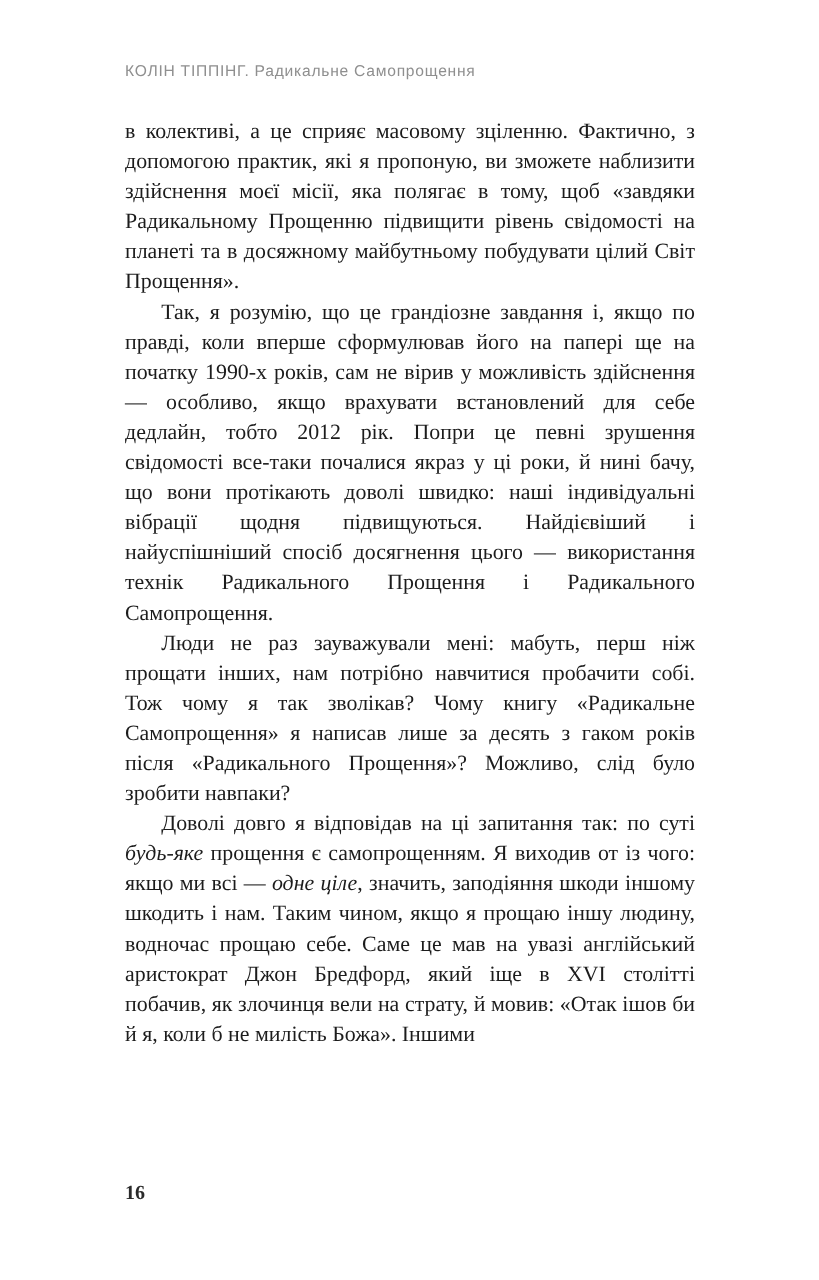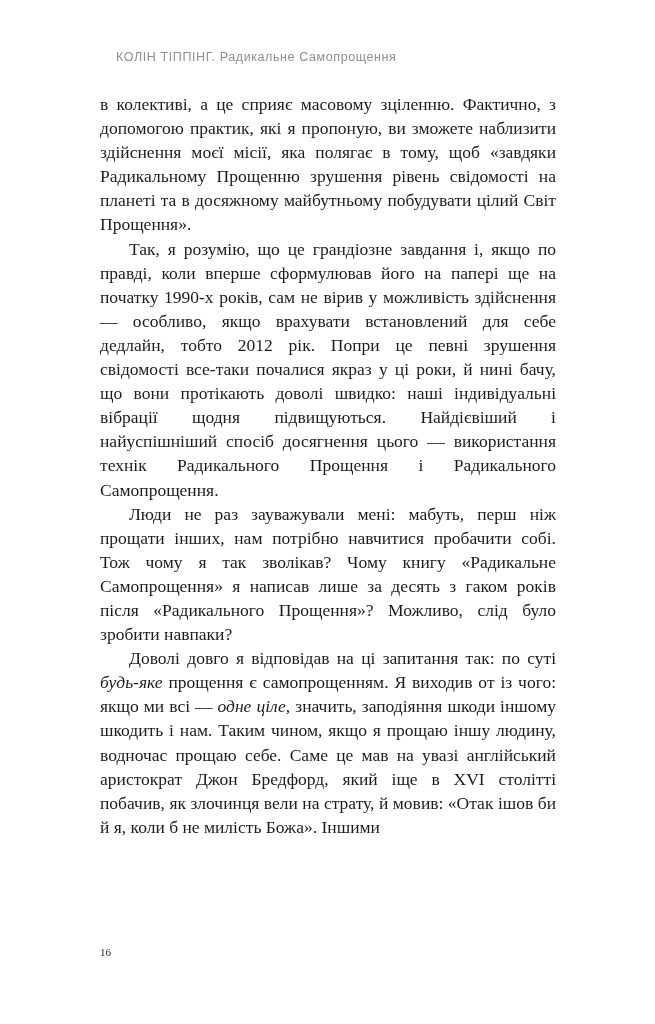--- a/index.html
+++ b/index.html
@@ -16,21 +16,20 @@
 
   .running-header {
     position: absolute;
     top: 50px;
     left: 100px;
     font-family: "Liberation Sans", sans-serif;
     font-size: 12.5px;
     letter-spacing: 0.6px;
     color: #8f8f8f;
     white-space: nowrap;
-    margin-left: 16px;
   }
 
   .body-text {
     position: absolute;
     top: 92px;
     left: 100px;
     width: 456px;
     font-size: 17.5px;
     line-height: 24.1px;
     color: #1c1c1c;
@@ -39,31 +38,32 @@
   }
 
   .body-text p { margin: 0; padding: 0; }
   .body-text p.indent { text-indent: 29px; }
   .body-text i { }
 
   .page-number {
     position: absolute;
     left: 100px;
     top: 946px;
-    font-size: 11px;
+    font-size: 16px;
     color: #2a2a2a;
+    font-weight: bold;
   }
 </style>
 </head>
 <body>
 
 <div class="page">
   <div class="running-header">КОЛІН ТІППІНГ. Радикальне Самопрощення</div>
 
   <div class="body-text" id="body-text">
-      <p><span>в колективі, а це сприяє масовому зціленню. Фактично, з допомогою практик, які я пропоную, ви зможете наблизити здійснення моєї місії, яка полягає в тому, щоб «завдяки Радикальному Прощенню зрушення рівень свідомості на планеті та в досяжному майбутньому побудувати цілий Світ Прощення».</span></p>
+      <p><span>в колективі, а це сприяє масовому зціленню. Фактично, з допомогою практик, які я пропоную, ви зможете наблизити здійснення моєї місії, яка полягає в тому, щоб «завдяки Радикальному Прощенню підвищити рівень свідомості на планеті та в досяжному майбутньому побудувати цілий Світ Прощення».</span></p>
       <p class="indent"><span>Так, я розумію, що це грандіозне завдання і, якщо по правді, коли вперше сформулював його на папері ще на початку 1990-х років, сам не вірив у можливість здійснення — особливо, якщо врахувати встановлений для себе дедлайн, тобто 2012 рік. Попри це певні зрушення свідомості все-таки почалися якраз у ці роки, й нині бачу, що вони протікають доволі швидко: наші індивідуальні вібрації щодня підвищуються. Найдієвіший і найуспішніший спосіб досягнення цього — використання технік Радикального Прощення і Радикального Самопрощення.</span></p>
       <p class="indent"><span>Люди не раз зауважували мені: мабуть, перш ніж прощати інших, нам потрібно навчитися пробачити собі. Тож чому я так зволікав? Чому книгу «Радикальне Самопрощення» я написав лише за десять з гаком років після «Радикального Прощення»? Можливо, слід було зробити навпаки?</span></p>
       <p class="indent"><span>Доволі довго я відповідав на ці запитання так: по суті </span><i>будь-яке</i><span> прощення є самопрощенням. Я виходив от із чого: якщо ми всі — </span><i>одне ціле</i><span>, значить, заподіяння шкоди іншому шкодить і нам. Таким чином, якщо я прощаю іншу людину, водночас прощаю себе. Саме це мав на увазі англійський аристократ Джон Бредфорд, який іще в XVI столітті побачив, як злочинця вели на страту, й мовив: «Отак ішов би й я, коли б не милість Божа». Іншими</span></p>
     </div>
 
   <div class="page-number">16</div>
 </div>
 
 </body></html>

